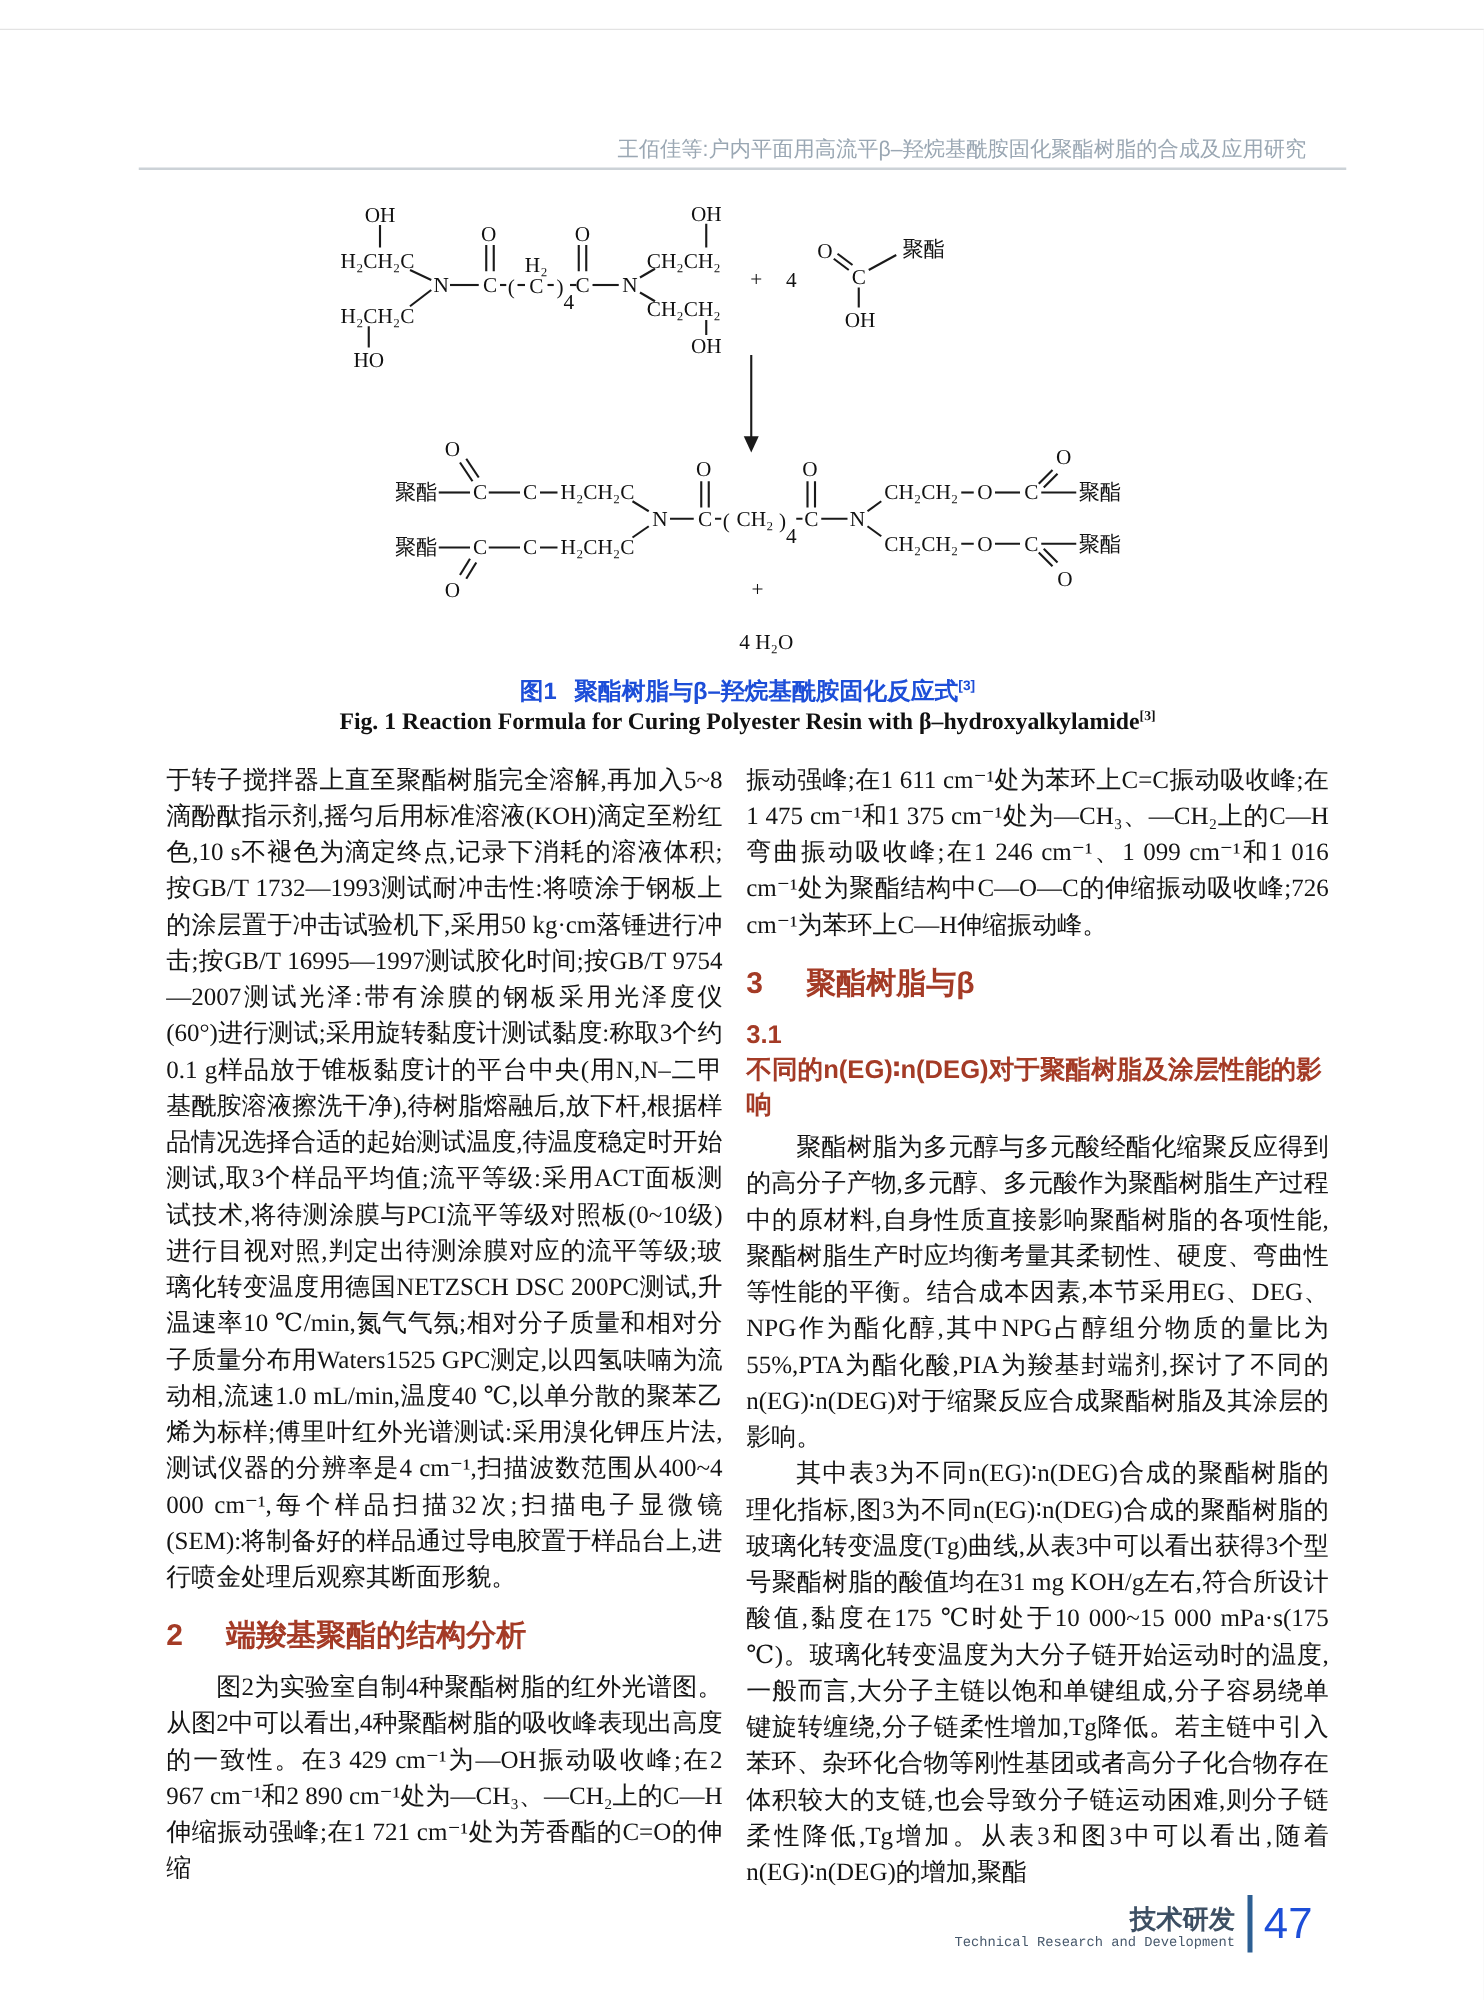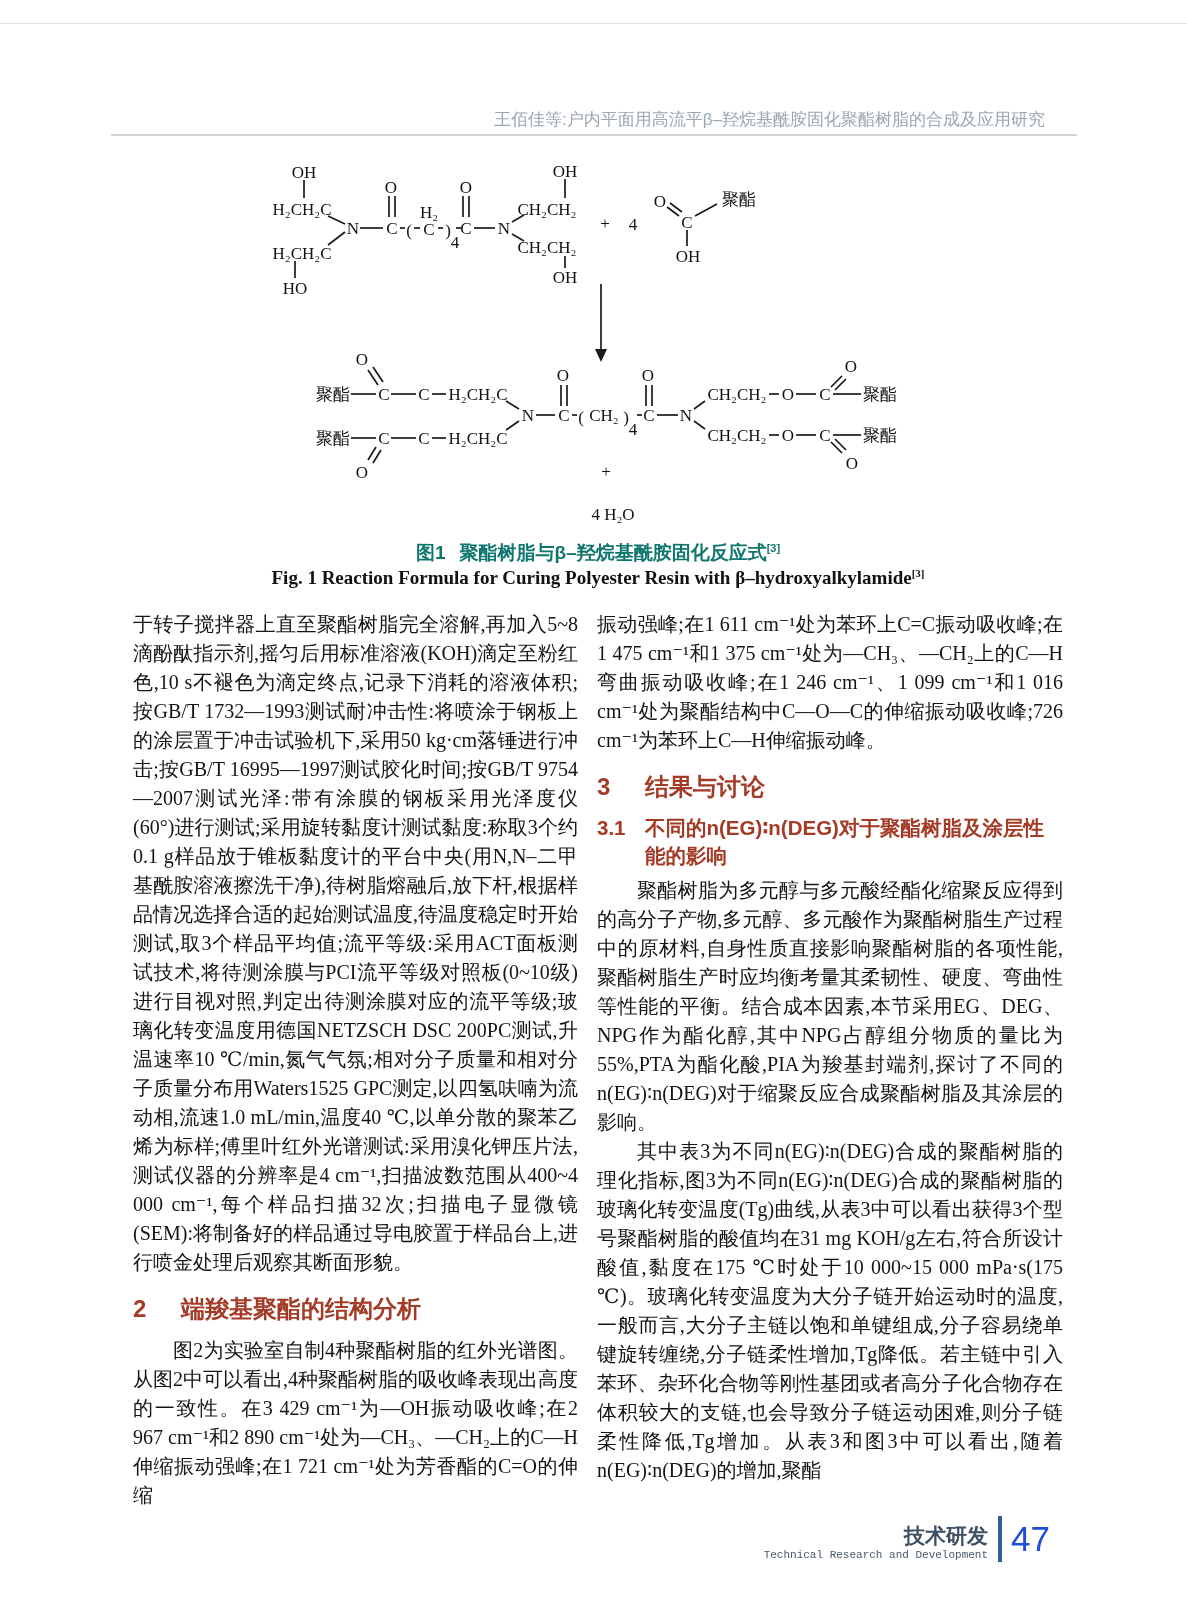--- a/index.html
+++ b/index.html
@@ -18,21 +18,21 @@
 
   .fig-wrap { position:absolute; left:148px; top:114px; width:900px; height:392px; }
   .fig-wrap svg line, .fig-wrap svg polyline { stroke:#1a1a1a; stroke-width:1.7; }
   .fig-wrap svg polygon { fill:#1a1a1a; }
   .fig-wrap svg text {
     font-family:"Liberation Serif","DejaVu Serif",serif; font-size:17px; fill:#111;
     text-anchor:middle; dominant-baseline:central;
   }
   .caption-zh {
     position:absolute; top:516px; left:133px; width:930px; text-align:center;
-    font-family:"Liberation Sans","DejaVu Sans",sans-serif; font-weight:bold; font-size:19px; color:#0f766e;
+    font-family:"Liberation Sans","DejaVu Sans",sans-serif; font-weight:bold; font-size:19px; color:#1d4ed8;
   }
   .caption-en {
     position:absolute; top:543px; left:133px; width:930px; text-align:center;
     font-family:"Liberation Serif","DejaVu Serif",serif; font-weight:bold; font-size:19px; color:#111;
   }
   .caption-zh .gap { display:inline-block; width:14px; }
   sup.ref { font-size:11px; vertical-align:super; }
 
   .col { position:absolute; top:586px; text-align:justify; text-justify:inter-character; }
   .col.left  { left:133px; width:445px; }
@@ -42,21 +42,21 @@
 
   .sec {
     display:flex; align-items:baseline; color:#a43b26;
     font-family:"Liberation Sans","DejaVu Sans",sans-serif; font-weight:bold;
     font-size:24px; line-height:30px; margin:17px 0 12px 0; text-align:left;
   }
   .sec .sec-num { width:48px; flex:0 0 auto; }
   .subsec {
     display:flex; align-items:baseline; color:#a43b26;
     font-family:"Liberation Sans","DejaVu Sans",sans-serif; font-weight:bold;
-    font-size:20.5px; line-height:28px; margin:4px 0 6px 0; text-align:left;
+    font-size:20.5px; line-height:28px; margin:4px 0 6px 0; text-align:left;flex-direction:column;
   }
   .subsec .sec-num { width:48px; flex:0 0 auto; }
   .subsec .subsec-title { flex:1; }
 
   .footer {
     position:absolute; right:137px; top:1492px;
     display:flex; align-items:flex-end;
   }
   .footer-text { text-align:right; }
   .footer-zh {
@@ -208,21 +208,21 @@
       <span class="sec-num">2</span>
       <span class="sec-title">端羧基聚酯的结构分析</span>
     </div>
     <p class="body-text indent">图2为实验室自制4种聚酯树脂的红外光谱图。从图2中可以看出,4种聚酯树脂的吸收峰表现出高度的一致性。在3 429 cm⁻¹为—OH振动吸收峰;在2 967 cm⁻¹和2 890 cm⁻¹处为—CH₃、—CH₂上的C—H伸缩振动强峰;在1 721 cm⁻¹处为芳香酯的C=O的伸缩</p>
   </div>
 
   <div class="col right">
     <p class="body-text">振动强峰;在1 611 cm⁻¹处为苯环上C=C振动吸收峰;在1 475 cm⁻¹和1 375 cm⁻¹处为—CH₃、—CH₂上的C—H弯曲振动吸收峰;在1 246 cm⁻¹、1 099 cm⁻¹和1 016 cm⁻¹处为聚酯结构中C—O—C的伸缩振动吸收峰;726 cm⁻¹为苯环上C—H伸缩振动峰。</p>
     <div class="sec">
       <span class="sec-num">3</span>
-      <span class="sec-title">结果与讨论</span>
+      <span class="sec-title">聚酯树脂与β</span>
     </div>
     <div class="subsec">
       <span class="sec-num">3.1</span>
       <span class="subsec-title">不同的n(EG)∶n(DEG)对于聚酯树脂及涂层性能的影响</span>
     </div>
     <p class="body-text indent">聚酯树脂为多元醇与多元酸经酯化缩聚反应得到的高分子产物,多元醇、多元酸作为聚酯树脂生产过程中的原材料,自身性质直接影响聚酯树脂的各项性能,聚酯树脂生产时应均衡考量其柔韧性、硬度、弯曲性等性能的平衡。结合成本因素,本节采用EG、DEG、NPG作为酯化醇,其中NPG占醇组分物质的量比为55%,PTA为酯化酸,PIA为羧基封端剂,探讨了不同的n(EG)∶n(DEG)对于缩聚反应合成聚酯树脂及其涂层的影响。</p>
     <p class="body-text indent">其中表3为不同n(EG)∶n(DEG)合成的聚酯树脂的理化指标,图3为不同n(EG)∶n(DEG)合成的聚酯树脂的玻璃化转变温度(Tg)曲线,从表3中可以看出获得3个型号聚酯树脂的酸值均在31 mg KOH/g左右,符合所设计酸值,黏度在175 ℃时处于10 000~15 000 mPa·s(175 ℃)。玻璃化转变温度为大分子链开始运动时的温度,一般而言,大分子主链以饱和单键组成,分子容易绕单键旋转缠绕,分子链柔性增加,Tg降低。若主链中引入苯环、杂环化合物等刚性基团或者高分子化合物存在体积较大的支链,也会导致分子链运动困难,则分子链柔性降低,Tg增加。从表3和图3中可以看出,随着n(EG)∶n(DEG)的增加,聚酯</p>
   </div>
 
   <div class="footer">

